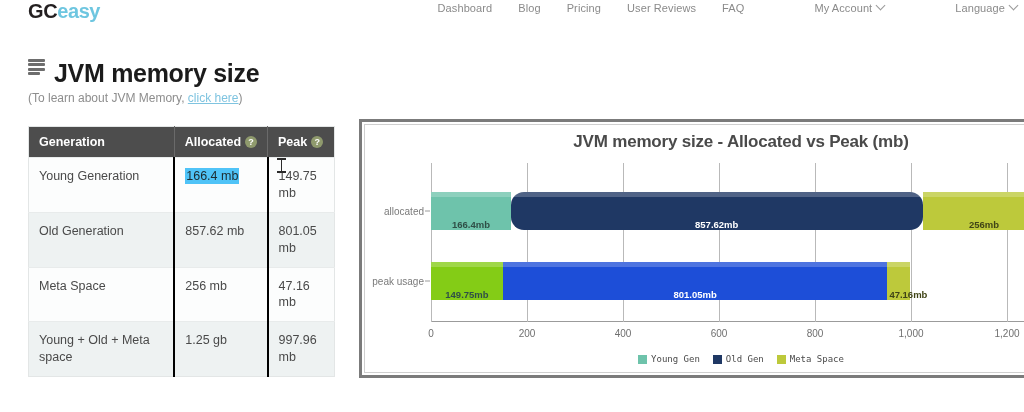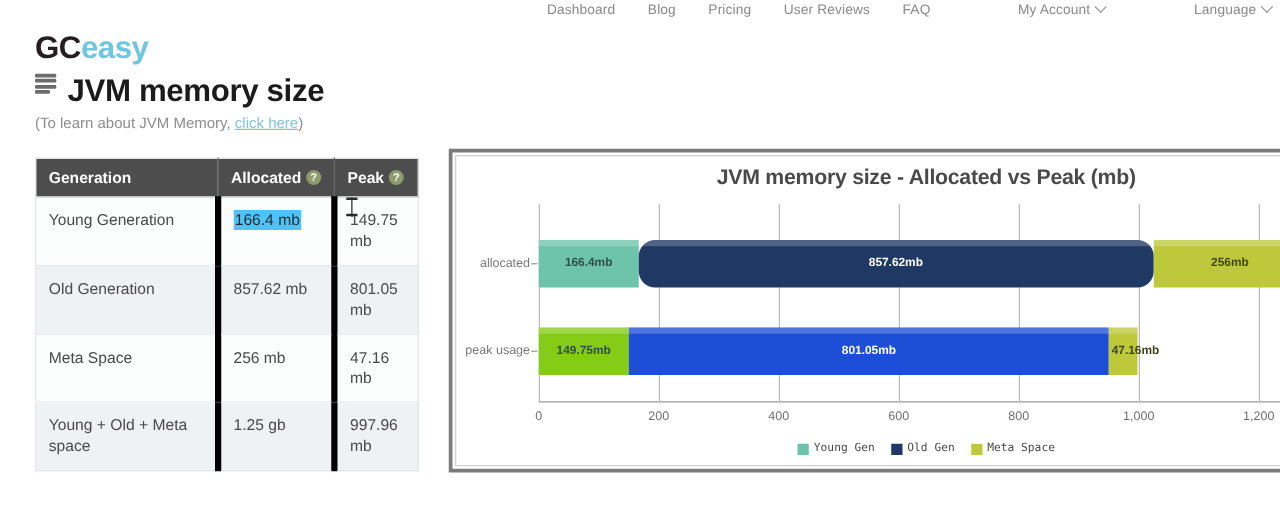--- a/index.html
+++ b/index.html
@@ -26,21 +26,21 @@
   .caret { display:inline-block; width:8px; height:8px; position:relative; top:-2px; }
   .caret::before {
     content:""; position:absolute; left:0; top:0;
     width:6px; height:6px; border-right:1.4px solid #9a9a9a; border-bottom:1.4px solid #9a9a9a;
     transform: rotate(45deg);
   }
 
   
   .logo {
     position:absolute; left:28px; top:0px;
-    font-size:25px; font-weight:700; letter-spacing:-.4px;margin-top:24px;
+    font-size:20px; font-weight:700; letter-spacing:-.4px;
   }
   .logo .gc { color:#231f20; }
   .logo .easy { color:#6ec6e0; }
 
   
   .page-title {
     position:absolute; left:28px; top:42px;
     display:flex; align-items:flex-start; gap:9px;
     font-size:25px; font-weight:700; color:#1b1b1b; letter-spacing:-.3px;
   }
@@ -68,21 +68,21 @@
     border:1px solid #e3e6e6;
   }
   .mem-table th {
     background:#4d4d4d; color:#ffffff; font-weight:700;
     text-align:left; padding:8px 10px; font-size:12.5px;
     border-right:1px solid #6a6a6a; white-space:nowrap;
   }
   .mem-table th:last-child { border-right:none; }
   .mem-table td {
     padding:10px 10px; color:#4a4a4a; vertical-align:top;
-    border-right:5px solid #000000; border-top:1px solid #e8ebeb;
+    border-right:2px solid #000000; border-top:1px solid #e8ebeb;
     line-height:1.35;
   }
   .mem-table td:last-child { border-right:none; }
   .mem-table tr.odd  td { background:#fcfdfd; }
   .mem-table tr.even td { background:#eef2f2; }
   .col-gen  { width:148px; }
   .col-all  { width:92px; }
   .col-peak { width:67px; }
   .help-icon {
     display:inline-block; width:12px; height:12px; border-radius:50%;
@@ -133,21 +133,21 @@
     position:absolute; right:calc(100% + 7px); transform:translateY(-50%);
     font-size:10px; color:#7a7a7a; white-space:nowrap;
   }
   .ytick-dash {
     position:absolute; right:calc(100% + 1px); transform:translateY(-50%);
     width:5px; height:1px; background:#9b9b9b;
   }
   .bar-row { position:absolute; height:38px; }
   .seg {
     position:absolute; top:0; height:100%;
-    display:flex; align-items:center; justify-content:center;
+    display:flex; align-items:flex-end; justify-content:center;
     font-size:9.5px; font-weight:700; white-space:nowrap;
   }
   .seg .seg-label { position:relative; z-index:2; }
   .seg::before {
     content:""; position:absolute; left:0; right:0; top:0; height:5px;
     background:rgba(255,255,255,.22); z-index:1;
   }
   .seg.young { background:#6ec3ab; color:#2f4f47; }
   .seg.old   { background:#1f3864; color:#ffffff; }
   .seg.meta  { background:#bdc93b; color:#3f4416; }

